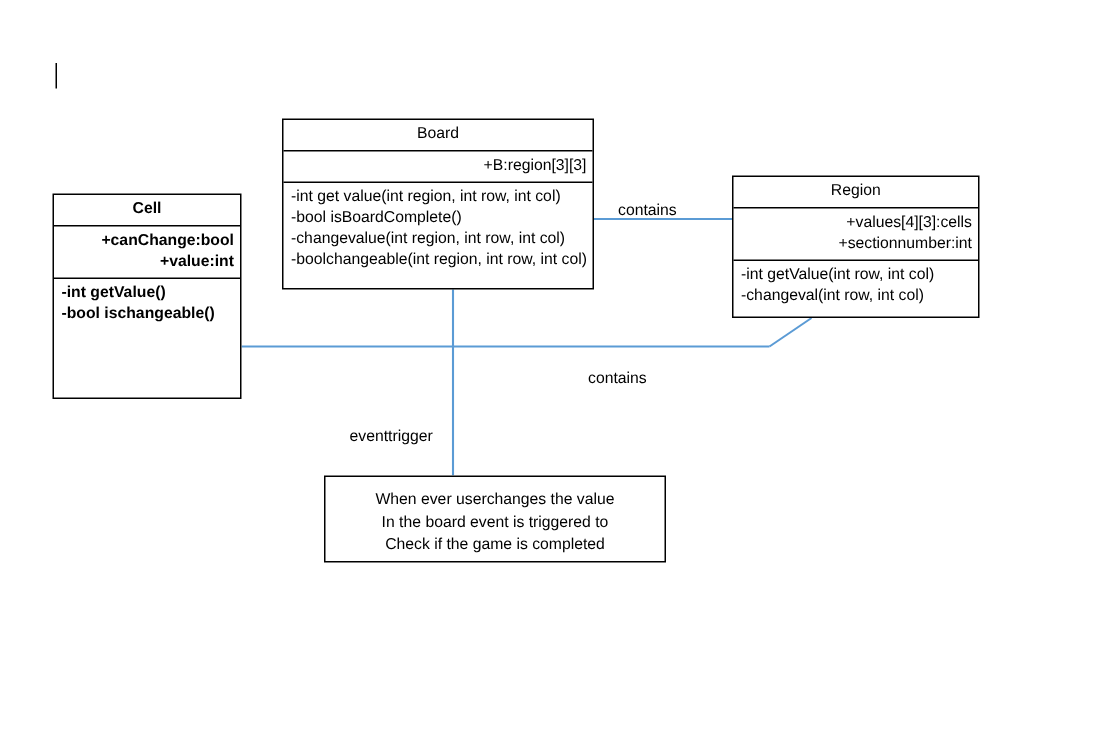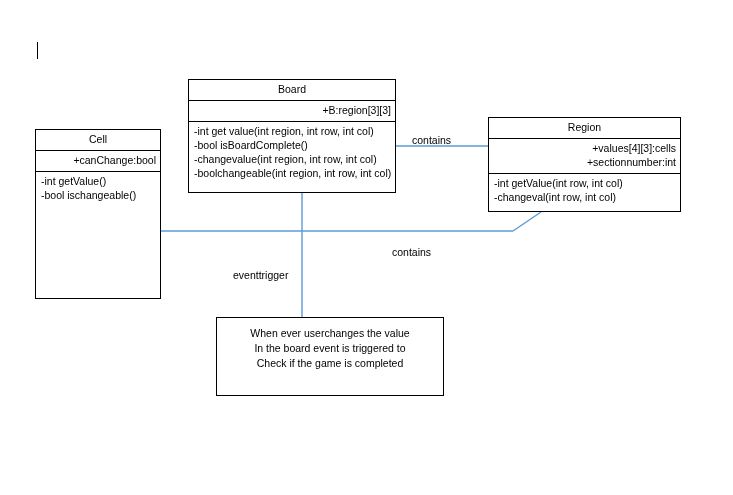--- a/index.html
+++ b/index.html
@@ -64,67 +64,68 @@
     white-space: nowrap;
     font-size: 10.5px;
     line-height: 1.33;
   }
 
   
   #box-cell {
     left: 35px;
     top: 129px;
     width: 126px;
-    height: 170px;
+    height: 137px;
+    font-weight: bold;
   }
   #box-board {
     left: 188px;
     top: 79px;
     width: 208px;
     height: 114px;
   }
   #box-region {
     left: 488px;
     top: 117px;
-    width: 193px;
+    width: 165px;
     height: 95px;
   }
 
   
   .note-box {
     position: absolute;
     box-sizing: border-box;
     border: 1.3px solid #000000;
     background: #ffffff;
     text-align: center;
     font-size: 10.5px;
     line-height: 1.45;
     padding-top: 8px;
   }
   #box-note {
     left: 216px;
     top: 317px;
     width: 228px;
-    height: 79px;
+    height: 58px;
   }
   .note-box .row {
     white-space: nowrap;
   }
 
   
   .edge-label {
     position: absolute;
     font-size: 10.5px;
     color: #000000;
     white-space: nowrap;
     background: transparent;
   }
   #label-contains-top { left: 412px; top: 134px; }
   #label-contains-bottom { left: 392px; top: 246px; }
-  #label-eventtrigger { left: 233px; top: 269px; }
+  #label-eventtrigger { left: 233px; top: 285px; }
 </style>
 </head>
 <body>
 
 <div id="canvas">
 
   <div class="caret"></div>
 
   <svg id="connectors" viewBox="0 0 733 495" xmlns="http://www.w3.org/2000/svg">
 
@@ -133,20 +134,21 @@
     <line x1="161" y1="231" x2="513" y2="231" stroke="#5b9bd5" stroke-width="1.4"></line>
     <line x1="513" y1="231" x2="541" y2="212" stroke="#5b9bd5" stroke-width="1.4"></line>
 
     <line x1="302" y1="182" x2="302" y2="317" stroke="#5b9bd5" stroke-width="1.4"></line>
   </svg>
 
   <div class="uml-box" id="box-cell">
     <div class="uml-title">Cell</div>
     <div class="uml-compartment divided">
       <div class="row">+canChange:bool</div>
+      <div class="row">+value:int</div>
     </div>
     <div class="uml-compartment">
       <div class="row">-int getValue()</div>
       <div class="row">-bool ischangeable()</div>
     </div>
   </div>
 
   <div class="uml-box" id="box-board">
     <div class="uml-title">Board</div>
     <div class="uml-compartment divided">

